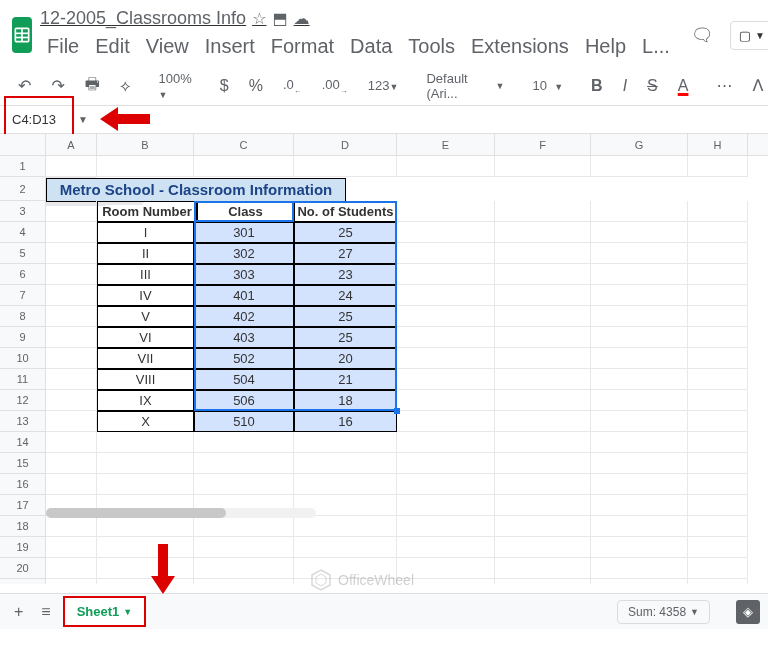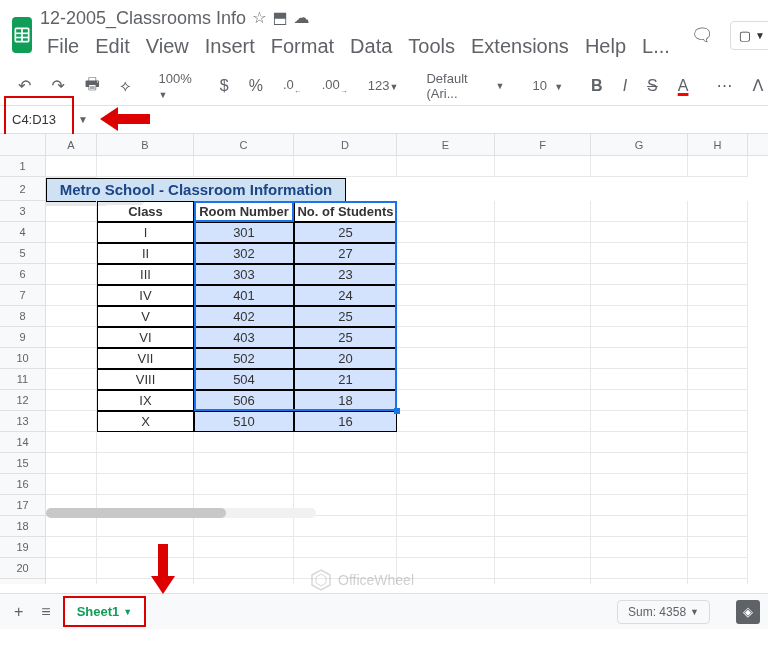--- a/index.html
+++ b/index.html
@@ -2,21 +2,21 @@
 <html><head>
 <meta charset="utf-8">
 <style>
   * { box-sizing: border-box; margin: 0; padding: 0; }
   body { font-family: Arial, sans-serif; font-size: 13px; color: #333; background: #fff; width: 768px; height: 659px; overflow: hidden; position: relative; }
   
   .header { display: flex; align-items: center; padding: 8px 12px 4px; gap: 8px; }
   .sheets-logo { width: 36px; height: 36px; background: #0f9d58; border-radius: 4px; display: flex; align-items: center; justify-content: center; }
   .sheets-logo svg { width: 20px; height: 20px; fill: #fff; }
   .title-area { flex: 1; }
-  .doc-title-row { display: flex; gap: 6px; }
+  .doc-title-row { display: flex; align-items: center; gap: 6px; text-decoration: underline; }
   .doc-title { font-size: 18px; color: #5f6368; }
   .title-icon { font-size: 16px; color: #5f6368; cursor: pointer; }
   .menubar { display: flex; gap: 2px; margin-top: 2px; }
   .menu-item { padding: 4px 7px; font-size: 20px; color: #5f6368; cursor: pointer; border-radius: 3px; }
   .header-right { display: flex; align-items: center; gap: 10px; }
   .hdr-icon { font-size: 18px; color: #5f6368; cursor: pointer; padding: 6px; }
   .present-btn { border: 1px solid #dadce0; border-radius: 4px; padding: 6px 8px; display: flex; align-items: center; gap: 4px; cursor: pointer; }
   .share-btn { background: #1a9c5c; color: #fff; border-radius: 4px; padding: 8px 14px; font-size: 14px; font-weight: 600; display: flex; align-items: center; gap: 6px; cursor: pointer; }
   
   .toolbar { display: flex; align-items: center; padding: 4px 12px; gap: 8px; border-bottom: 1px solid #e0e0e0; height: 40px; }
@@ -206,22 +206,22 @@
         <div class="grid-row tall">
           <div class="cell a"></div>
           <div class="cell tbl-title">Metro School - Classroom Information</div>
           <div class="cell e"></div>
           <div class="cell f"></div>
           <div class="cell g"></div>
           <div class="cell h"></div>
         </div>
         <div class="grid-row">
           <div class="cell a"></div>
+          <div class="cell c tbl-hdr">Room Number</div>
           <div class="cell b tbl-hdr">Class</div>
-          <div class="cell c tbl-hdr">Room Number</div>
           <div class="cell d tbl-hdr">No. of Students</div>
           <div class="cell e"></div>
           <div class="cell f"></div>
           <div class="cell g"></div>
           <div class="cell h"></div>
         </div>
         <div class="grid-row">
           <div class="cell a"></div>
           <div class="cell b tbl-cell">I</div>
           <div class="cell c tbl-cell sel">301</div>

